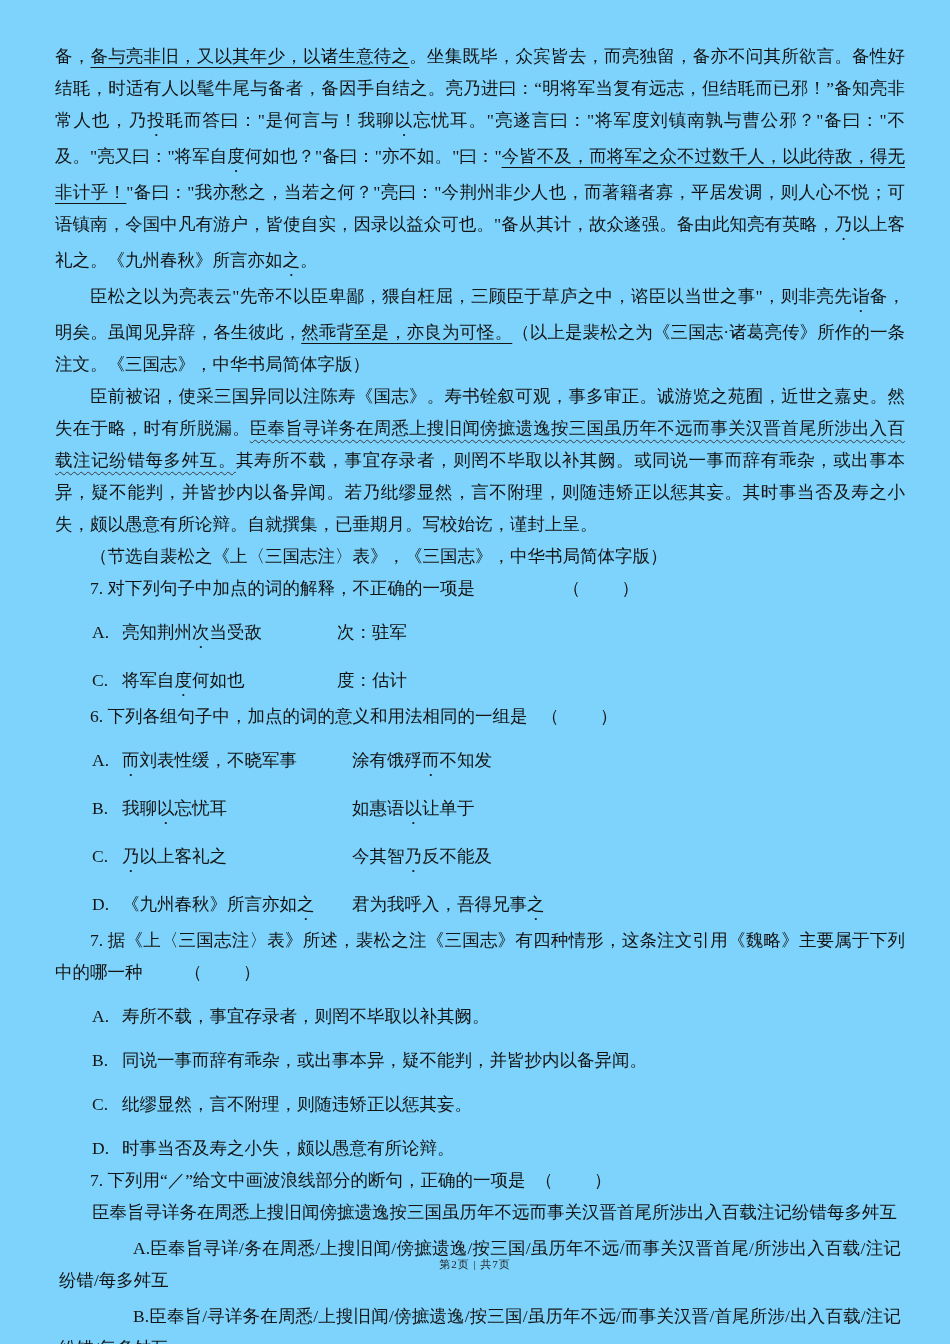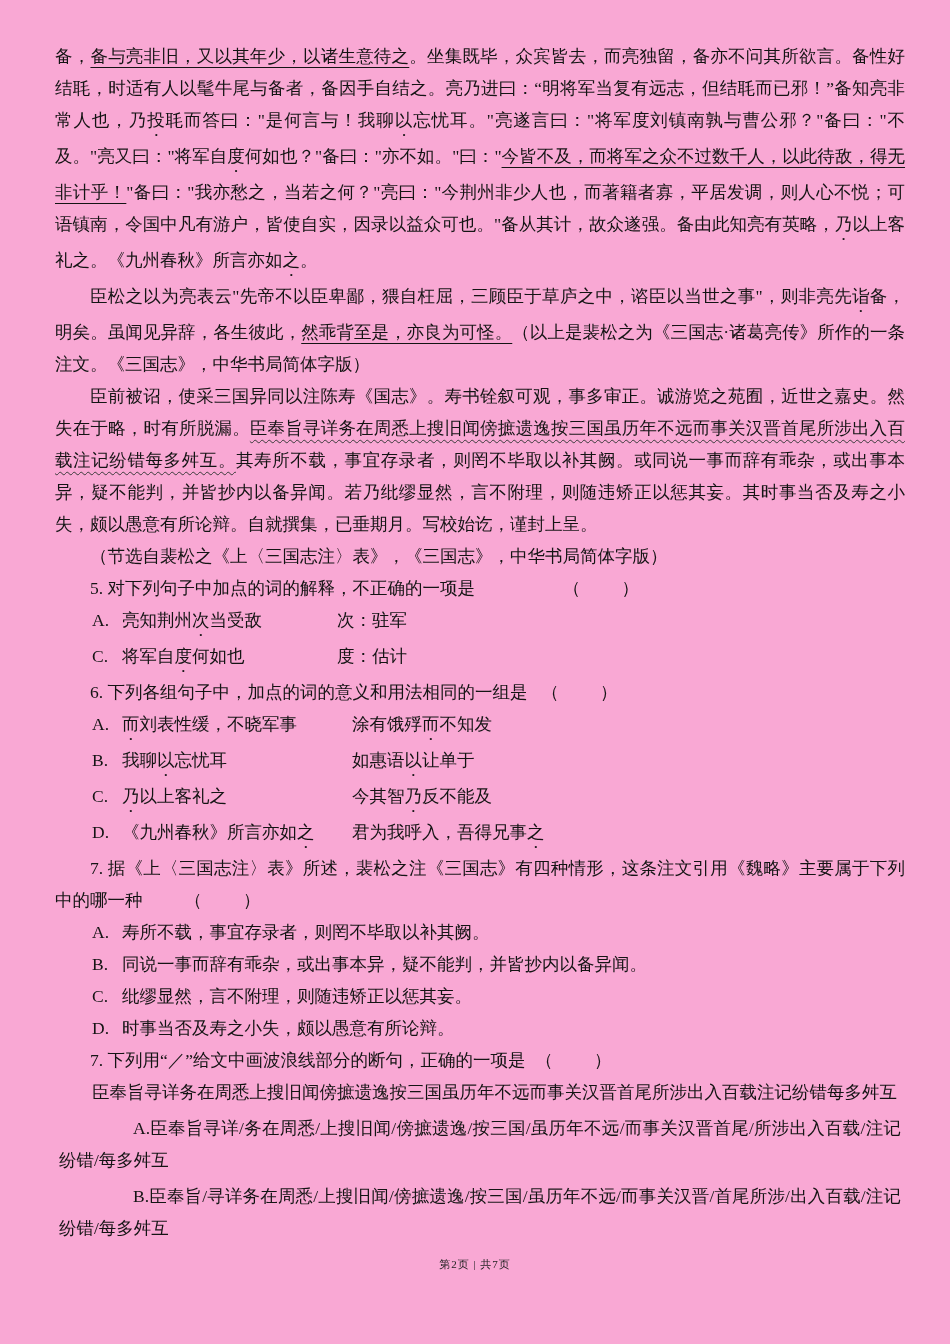--- a/index.html
+++ b/index.html
@@ -1,20 +1,20 @@
 <!DOCTYPE html>
 <html><head>
 <meta charset="utf-8">
 <style>
   html,body{margin:0;padding:0;background:#e8e8e8;}
   .page{
     position:relative;
     width:950px;height:1344px;
     margin:0 auto;
-    background:#f9a8d4;
+    background:#7dd3fc;
     color:#141414;
     font-family:"Liberation Serif","DejaVu Serif",serif;
     font-size:17.5px;
     line-height:32px;
     box-sizing:border-box;
     padding:40px 45px 0 55px;
     overflow:hidden;
     text-align:justify;
   }
   .passage p{margin:0;}
@@ -38,21 +38,21 @@
     -webkit-text-emphasis-position:under left;
     text-emphasis:filled dot #141414;
     text-emphasis-position:under left;
   }
   .q-title{margin:0;text-indent:2em;}
   .paren{letter-spacing:2px;}
   .gap-q5{margin-left:88px;}
   .gap-q6{margin-left:14px;}
   .gap-q7{margin-left:42px;}
   .gap-q8{margin-left:10px;}
-  .opt-row{margin:0 0 0 37px;white-space:nowrap;}
+  .opt-row{margin:12px 0 0 37px;white-space:nowrap;}
   .opt-label{display:inline-block;min-width:30px;}
   .q5-stem{display:inline-block;width:215px;}
   .q6-left{display:inline-block;width:230px;}
   .opt-wrap{margin:4px;text-indent:37px;}
   .q8-sentence{margin:0 0 0 37px;white-space:nowrap;overflow:hidden;}
   .footer{
     position:absolute;
     left:0;right:0;
     top:1248px;
     text-align:center;
@@ -67,21 +67,21 @@
 <div class="page">
 
   <div class="passage" id="passage">
       <p><span>备，</span><span class="u">备与亮非旧，又以其年少，以诸生意待之</span><span>。坐集既毕，众宾皆去，而亮独留，备亦不问其所欲言。备性好结毦，时适有人以髦牛尾与备者，备因手自结之。亮乃进曰：“明将军当复有远志，但结毦而已邪！”备知亮非常人也，乃</span><span class="dot">投</span><span>毦而答曰："是何言与！我聊</span><span class="dot">以</span><span>忘忧耳。"亮遂言曰："将军度刘镇南孰与曹公邪？"备曰："不及。"亮又曰："将军自</span><span class="dot">度</span><span>何如也？"备曰："亦不如。"曰："</span><span class="u">今皆不及，而将军之众不过数千人，以此待敌，得无非计乎！</span><span>"备曰："我亦愁之，当若之何？"亮曰："今荆州非少人也，而著籍者寡，平居发调，则人心不悦；可语镇南，令国中凡有游户，皆使自实，因录以益众可也。"备从其计，故众遂强。备由此知亮有英略，</span><span class="dot">乃</span><span>以上客礼之。《九州春秋》所言亦如</span><span class="dot">之</span><span>。</span></p>
       <p class="indent2"><span>臣松之以为亮表云"先帝不以臣卑鄙，猥自枉屈，三顾臣于草庐之中，谘臣以当世之事"，则非亮先</span><span class="dot">诣</span><span>备，明矣。虽闻见异辞，各生彼此，</span><span class="u">然乖背至是，亦良为可怪。</span><span>（以上是裴松之为《三国志·诸葛亮传》所作的一条注文。《三国志》，中华书局简体字版）</span></p>
       <p class="indent2"><span>臣前被诏，使采三国异同以注陈寿《国志》。寿书铨叙可观，事多审正。诚游览之苑囿，近世之嘉史。然失在于略，时有所脱漏。</span><span class="wavy">臣奉旨寻详务在周悉上搜旧闻傍摭遗逸按三国虽历年不远而事关汉晋首尾所涉出入百载注记纷错每多舛互。</span><span>其寿所不载，事宜存录者，则罔不毕取以补其阙。或同说一事而辞有乖杂，或出事本异，疑不能判，并皆抄内以备异闻。若乃纰缪显然，言不附理，则随违矫正以惩其妄。其时事当否及寿之小失，颇以愚意有所论辩。自就撰集，已垂期月。写校始讫，谨封上呈。</span></p>
       <p class="indent2"><span>（节选自裴松之《上〈三国志注〉表》，《三国志》，中华书局简体字版）</span></p>
     </div>
 
   <div>
-    <p class="q-title"><span>5. 对下列句子中加点的词的解释，不正确的一项是</span><span class="paren gap-q5">（　　）</span></p>
+    <p class="q-title"><span>7. 对下列句子中加点的词的解释，不正确的一项是</span><span class="paren gap-q5">（　　）</span></p>
     <div id="q5-options">
         <div class="opt-row"><span class="opt-label">A.</span><span class="q5-stem"><span>亮知荆州</span><span class="dot">次</span><span>当受敌</span></span><span>次：驻军</span></div>
         <div class="opt-row"><span class="opt-label">C.</span><span class="q5-stem"><span>将军自</span><span class="dot">度</span><span>何如也</span></span><span>度：估计</span></div>
       </div>
   </div>
 
   <div>
     <p class="q-title"><span>6. 下列各组句子中，加点的词的意义和用法相同的一组是</span><span class="paren gap-q6">（　　）</span></p>
     <div id="q6-options">
         <div class="opt-row"><span class="opt-label">A.</span><span class="q6-left"><span class="dot">而</span><span>刘表性缓，不晓军事</span></span><span><span>涂有饿殍</span><span class="dot">而</span><span>不知发</span></span></div>

